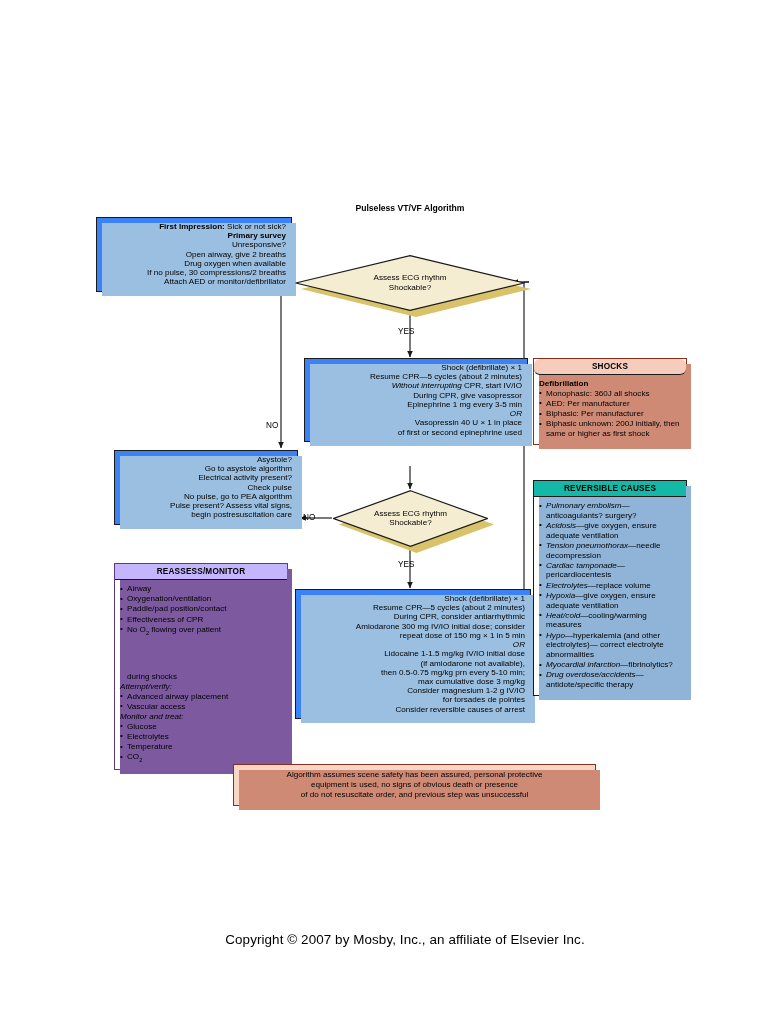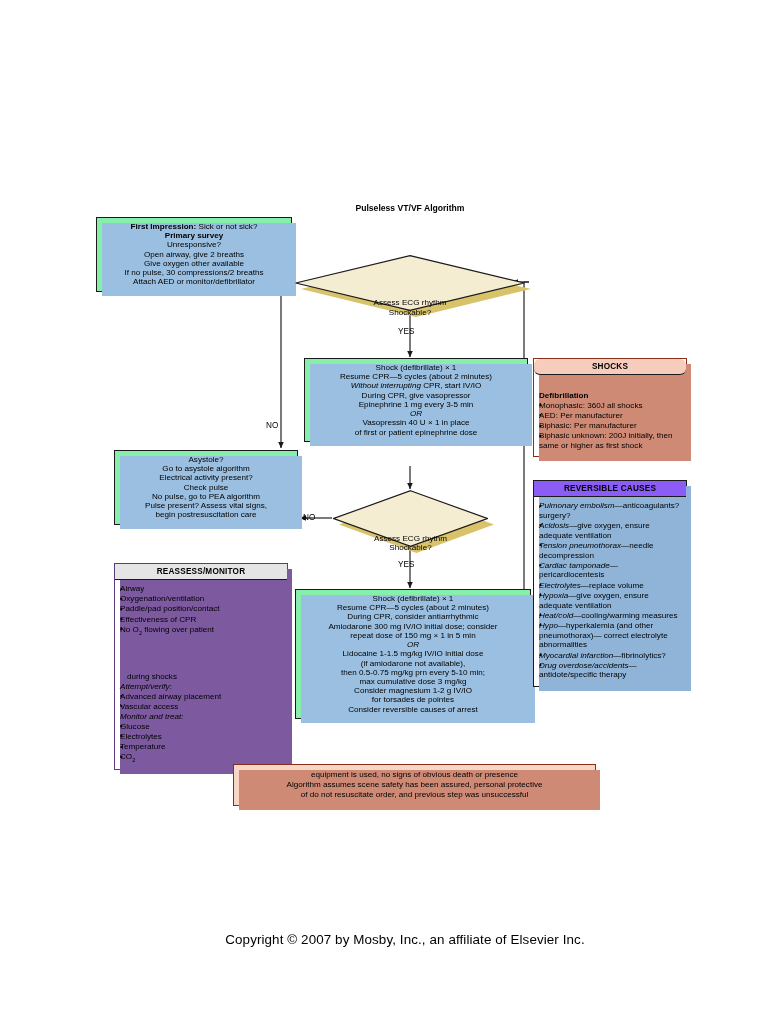--- a/index.html
+++ b/index.html
@@ -19,22 +19,22 @@
     position: absolute;
     left: 0; top: 0;
     width: 768px;
     height: 1024px;
   }
   .abs { position: absolute; box-sizing: border-box; }
 
   
   .fbox {
     border: 1.3px solid #1a1a1a;
-    background: #86efac;
-    text-align: center;
+    background: #3b82f6;
+    text-align: right;
     line-height: 1.14;
     font-size: 8.1px;
     padding: 4px 5px;
     z-index: 5;
   }
   .shadow-blue::after {
     content: "";
     position: absolute;
     left: 5px; top: 5px;
     width: 100%; height: 100%;
@@ -52,21 +52,20 @@
     z-index: -1;
   }
   .dtext {
     position: absolute;
     left: 0; right: 0;
     text-align: center;
     font-size: 8.1px;
     line-height: 1.18;
     top: 50%;
     transform: translateY(-50%);
-    margin-top: 25px;
   }
 
   
   .panel {
     border: 1.3px solid #1a1a1a;
     background: #ffffff;
     z-index: 5;
   }
   .panel-head {
     text-align: center;
@@ -76,29 +75,30 @@
     border-bottom: 1.3px solid #1a1a1a;
     letter-spacing: .2px;
   }
   .panel-body {
     font-size: 8.1px;
     line-height: 1.2;
     padding: 4px 5px 5px 5px;
   }
   .panel-body .li {
     position: relative;
+    padding-left: 7px;
     margin-bottom: .5px;
   }
   .panel-body .li::before {
     content: "\2022";
     position: absolute;
     left: 0; top: -0.5px;
   }
   .panel-body .sub { padding-left: 7px; margin-top: 36px; }
-  .panel-body .hdg { font-weight: bold; margin-top: 12px; }
+  .panel-body .hdg { font-weight: bold; }
   .panel-body .ital { font-style: italic; }
   .panel-shadow-red::after {
     content: "";
     position: absolute;
     left: 5px; top: 5px;
     width: 100%; height: 100%;
     background: #cf8a76;
     z-index: -1;
   }
   .panel-shadow-blue::after {
@@ -111,22 +111,22 @@
   }
   .panel-shadow-purple::after {
     content: "";
     position: absolute;
     left: 5px; top: 5px;
     width: 100%; height: 100%;
     background: #7d5aa0;
     z-index: -1;
   }
   .head-shocks { background: #f6cdbd; border-radius: 6px; }
-  .head-rev { background: #8b5cf6; }
-  .head-reassess { background: #e5e5e5; }
+  .head-rev { background: #14b8a6; }
+  .head-reassess { background: #c4b5fd; }
   .panel.pr { border-color: #8a2f1c; }
   .panel.pp { border-color: #5d3a80; }
 
   
   .notebox {
     border: 1.3px solid #8a2f1c;
     background: #f8d6c6;
     text-align: center;
     font-size: 8.1px;
     line-height: 1.22;
@@ -205,21 +205,21 @@
 
   <div class="abs chart-title" style="left:260px; top:203px; width:300px;">Pulseless VT/VF Algorithm</div>
 
   <div class="fbox shadow-blue" style="left:96px; top:217px; width:184px;">
     <div>
       <span class="b">First Impression:</span><span> Sick or not sick?</span>
     </div>
     <div class="b">Primary survey</div>
     <div>Unresponsive?</div>
     <div>Open airway, give 2 breaths</div>
-    <div>Give oxygen other available</div>
+    <div>Drug oxygen when available</div>
     <div>If no pulse, 30 compressions/2 breaths</div>
     <div>Attach AED or monitor/defibrillator</div>
   </div>
 
   <div class="diamond-wrap" style="left:295px; top:255px; width:230px; height:56px;">
     <svg class="diamond-shadow" viewBox="0 0 230 56" preserveAspectRatio="none">
       <polygon points="115,0 230,28 115,56 0,28" fill="#d8c26a"></polygon>
     </svg>
     <svg viewBox="0 0 230 56" preserveAspectRatio="none" style="width:230px;height:56px;display:block;">
       <polygon points="115,0.7 229.3,28 115,55.3 0.7,28" fill="#f5edd1" stroke="#1a1a1a" stroke-width="1.2"></polygon>
@@ -234,21 +234,21 @@
   <div class="edge-label" style="left:266px; top:421px;">NO</div>
 
   <div class="fbox shadow-blue" style="left:304px; top:358px; width:212px;">
     <div>Shock (defibrillate) × 1</div>
     <div>Resume CPR—5 cycles (about 2 minutes)</div>
     <div><span class="i">Without interrupting</span><span> CPR, start IV/IO</span></div>
     <div>During CPR, give vasopressor</div>
     <div>Epinephrine 1 mg every 3-5 min</div>
     <div class="i">OR</div>
     <div>Vasopressin 40 U × 1 in place</div>
-    <div>of first or patient epinephrine dose</div>
+    <div>of first or second epinephrine used</div>
   </div>
 
   <div class="fbox shadow-blue" style="left:114px; top:450px; width:172px;">
     <div>Asystole?</div>
     <div>Go to asystole algorithm</div>
     <div>Electrical activity present?</div>
     <div>Check pulse</div>
     <div>No pulse, go to PEA algorithm</div>
     <div>Pulse present? Assess vital signs,</div>
     <div>begin postresuscitation care</div>
@@ -300,21 +300,21 @@
   <div class="panel panel-shadow-blue" style="left:533px; top:480px; width:152px;">
     <div class="panel-head head-rev">REVERSIBLE CAUSES</div>
     <div class="panel-body" id="rev-body">
         <div class="li"><span class="ital">Pulmonary embolism—</span><span>anticoagulants? surgery?</span></div>
         <div class="li"><span class="ital">Acidosis—</span><span>give oxygen, ensure adequate ventilation</span></div>
         <div class="li"><span class="ital">Tension pneumothorax—</span><span>needle decompression</span></div>
         <div class="li"><span class="ital">Cardiac tamponade—</span><span>pericardiocentesis</span></div>
         <div class="li"><span class="ital">Electrolytes—</span><span>replace volume</span></div>
         <div class="li"><span class="ital">Hypoxia—</span><span>give oxygen, ensure adequate ventilation</span></div>
         <div class="li"><span class="ital">Heat/cold—</span><span>cooling/warming measures</span></div>
-        <div class="li"><span class="ital">Hypo—</span><span>hyperkalemia (and other pneumothorax)— correct electrolyte abnormalities</span></div>
+        <div class="li"><span class="ital">Hypo—</span><span>hyperkalemia (and other electrolytes)— correct electrolyte abnormalities</span></div>
         <div class="li"><span class="ital">Myocardial infarction—</span><span>fibrinolytics?</span></div>
         <div class="li"><span class="ital">Drug overdose/accidents—</span><span>antidote/specific therapy</span></div>
       </div>
   </div>
 
   <div class="panel pp panel-shadow-purple" style="left:114px; top:563px; width:172px;">
     <div class="panel-head head-reassess">REASSESS/MONITOR</div>
     <div class="panel-body" id="reassess-body">
         <div class="li">Airway</div>
         <div class="li">Oxygenation/ventilation</div>
@@ -327,20 +327,20 @@
         <div class="li">Vascular access</div>
         <div class="ital">Monitor and treat:</div>
         <div class="li">Glucose</div>
         <div class="li">Electrolytes</div>
         <div class="li">Temperature</div>
         <div class="li">CO<sub>2</sub></div>
       </div>
   </div>
 
   <div class="notebox" style="left:233px; top:764px; width:345px;">
+    <div>Algorithm assumes scene safety has been assured, personal protective</div>
     <div>equipment is used, no signs of obvious death or presence</div>
-    <div>Algorithm assumes scene safety has been assured, personal protective</div>
     <div>of do not resuscitate order, and previous step was unsuccessful</div>
   </div>
 
   <div class="footer" style="left:0; top:932px;">Copyright © 2007 by Mosby, Inc., an affiliate of Elsevier Inc.</div>
 
 </div>
 
 </body></html>

